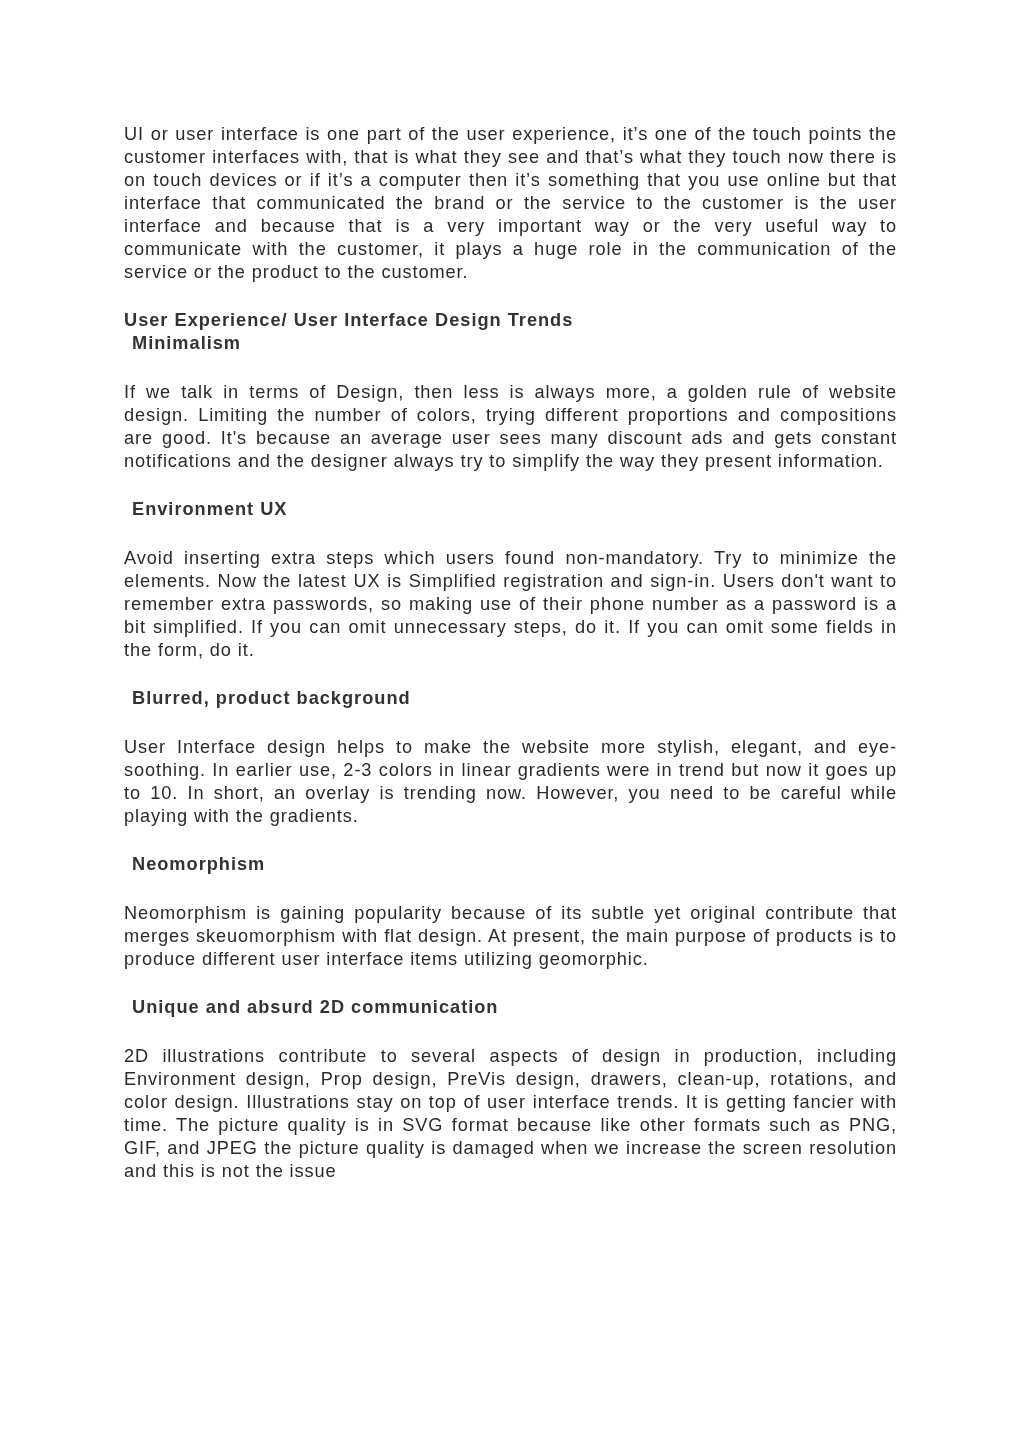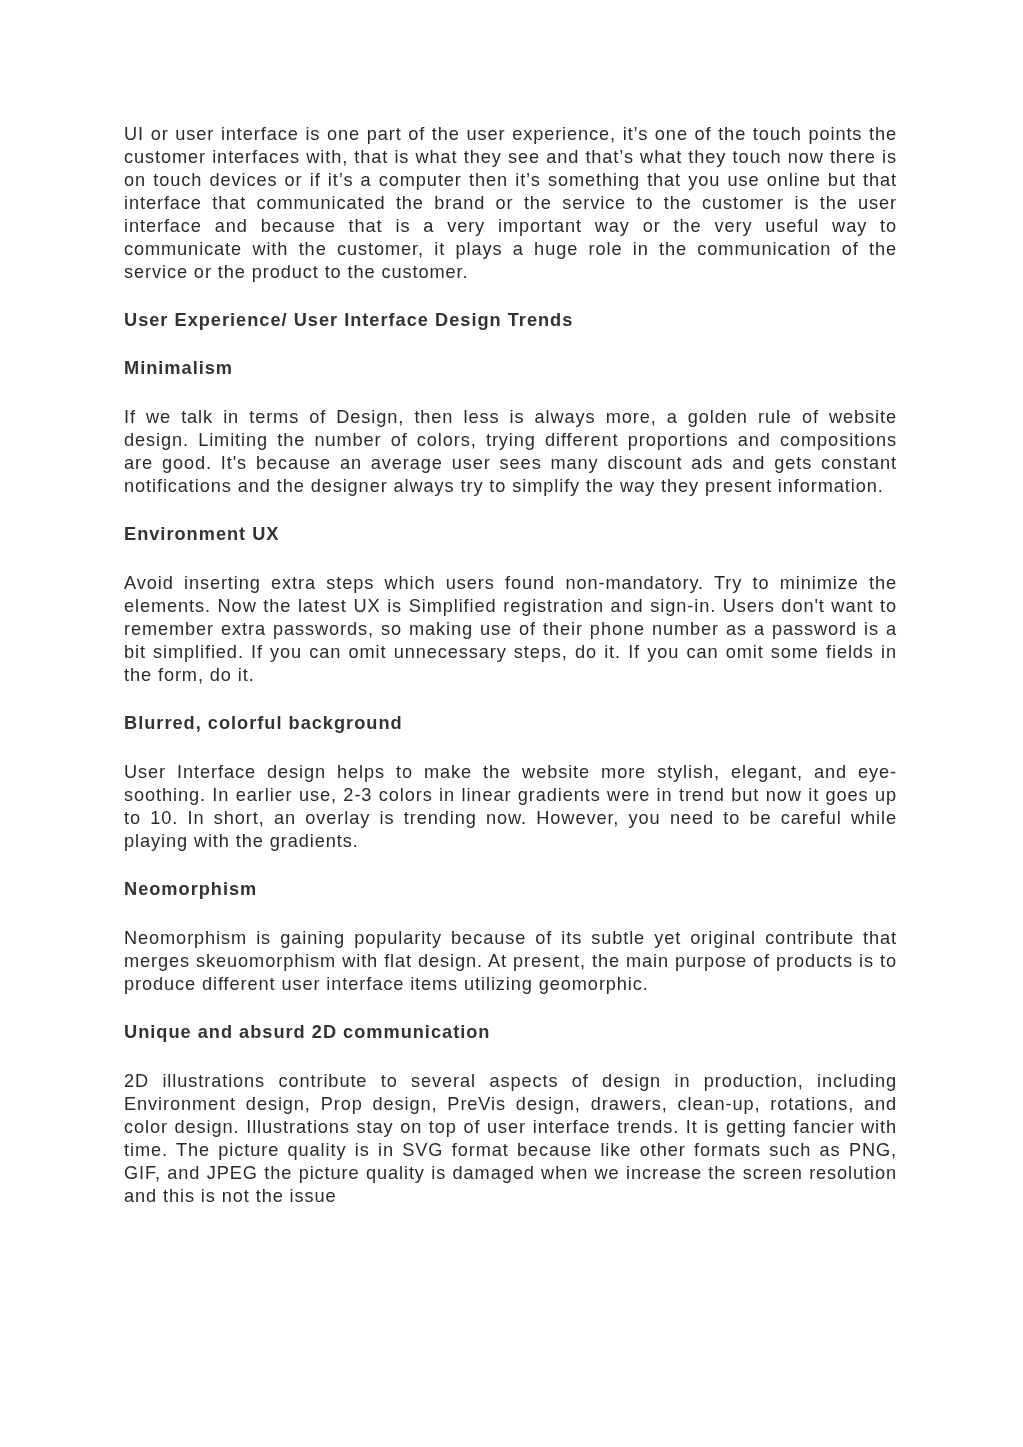--- a/index.html
+++ b/index.html
@@ -30,39 +30,39 @@
       text-align-last: left;
       word-spacing: 0px;
     }
     .heading {
       margin: 0;
       font-weight: bold;
       color: #333333;
       letter-spacing: 1px;
     }
     .p-intro { margin-bottom: 25px; }
-    .h-main { margin-bottom: 25px; }
-    .h-sec { margin-bottom: 26px; }
+    .h-main { }
+    .h-sec { margin-bottom: 26px; margin-left: 8px; }
     .p-sec { margin-bottom: 25px; }
   </style>
 </head>
 <body>
 
 <div class="page">
   <p class="para p-intro">UI or user interface is one part of the user experience, it’s one of the touch points the customer interfaces with, that is what they see and that’s what they touch now there is on touch devices or if it’s a computer then it’s something that you use online but that interface that communicated the brand or the service to the customer is the user interface and because that is a very important way or the very useful way to communicate with the customer, it plays a huge role in the communication of the service or the product to the customer.</p>
 
   <p class="heading h-main">User Experience/ User Interface Design Trends</p>
 
   <p class="heading h-sec">Minimalism</p>
   <p class="para p-sec">If we talk in terms of Design, then less is always more, a golden rule of website design. Limiting the number of colors, trying different proportions and compositions are good. It's because an average user sees many discount ads and gets constant notifications and the designer always try to simplify the way they present information.</p>
 
   <p class="heading h-sec">Environment UX</p>
   <p class="para p-sec">Avoid inserting extra steps which users found non-mandatory. Try to minimize the elements. Now the latest UX is Simplified registration and sign-in. Users don't want to remember extra passwords, so making use of their phone number as a password is a bit simplified. If you can omit unnecessary steps, do it. If you can omit some fields in the form, do it.</p>
 
-  <p class="heading h-sec">Blurred, colorful background</p>
+  <p class="heading h-sec">Blurred, product background</p>
   <p class="para p-sec">User Interface design helps to make the website more stylish, elegant, and eye-soothing. In earlier use, 2-3 colors in linear gradients were in trend but now it goes up to 10. In short, an overlay is trending now. However, you need to be careful while playing with the gradients.</p>
 
   <p class="heading h-sec">Neomorphism</p>
   <p class="para p-sec">Neomorphism is gaining popularity because of its subtle yet original contribute that merges skeuomorphism with flat design. At present, the main purpose of products is to produce different user interface items utilizing geomorphic.</p>
 
   <p class="heading h-sec">Unique and absurd 2D communication</p>
   <p class="para">2D illustrations contribute to several aspects of design in production, including Environment design, Prop design, PreVis design, drawers, clean-up, rotations, and color design. Illustrations stay on top of user interface trends. It is getting fancier with time. The picture quality is in SVG format because like other formats such as PNG, GIF, and JPEG the picture quality is damaged when we increase the screen resolution and this is not the issue</p>
 </div>
 
 </body></html>

